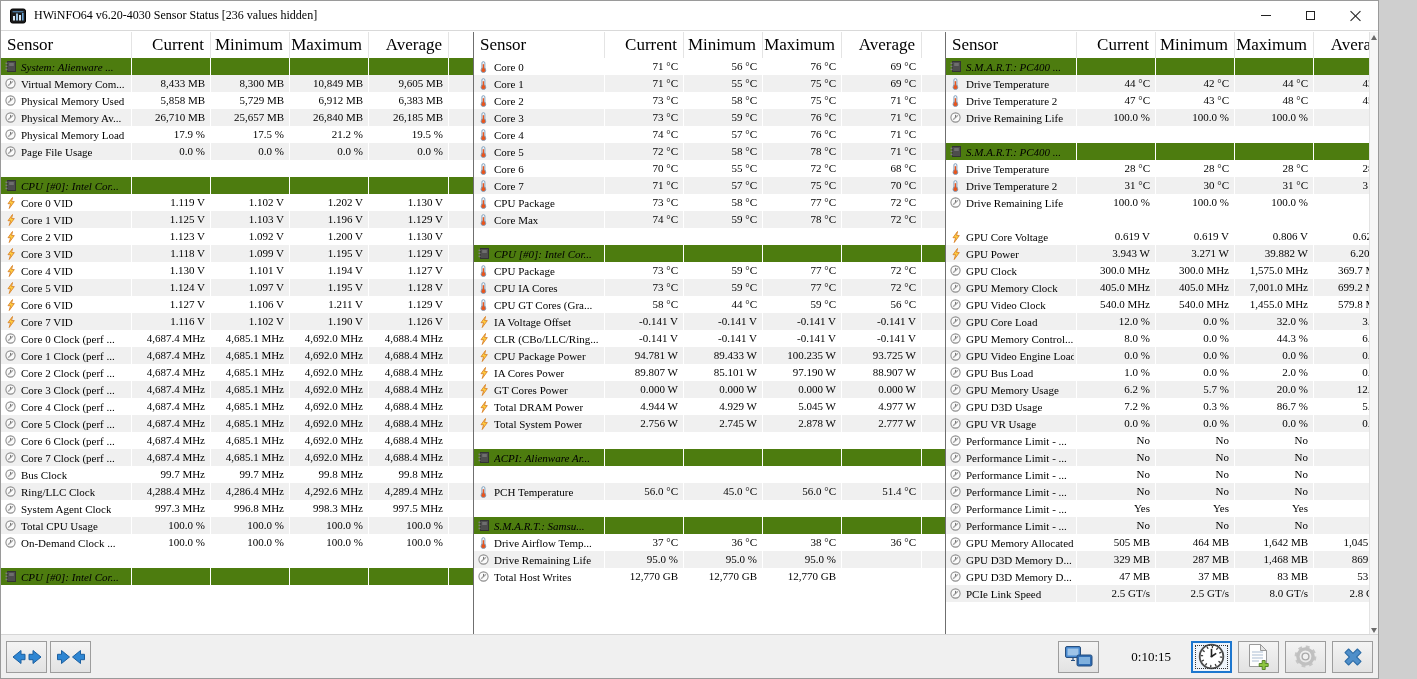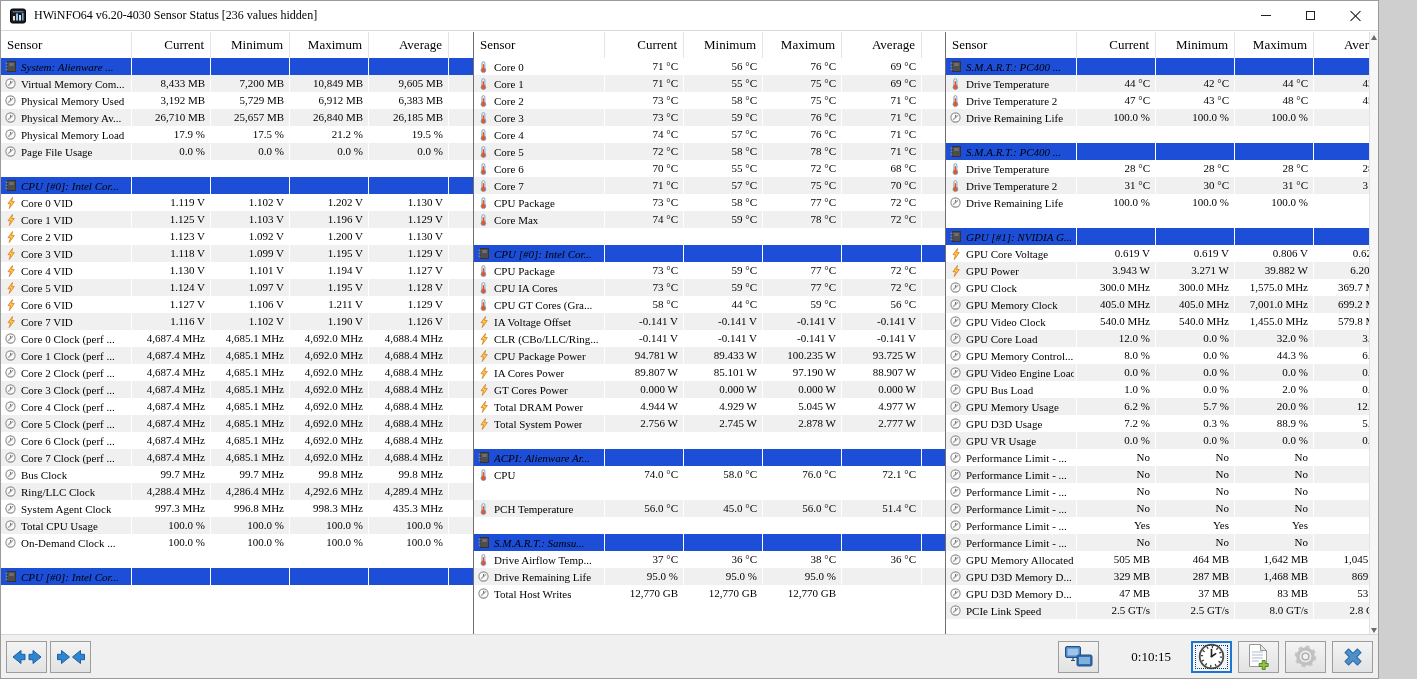--- a/index.html
+++ b/index.html
@@ -21,31 +21,31 @@
   .glyph-close{position:relative;width:11px;height:11px;}
   .glyph-close:before,.glyph-close:after{content:"";position:absolute;left:5px;top:-1px;width:1px;height:14px;background:#222;}
   .glyph-close:before{transform:rotate(45deg);}
   .glyph-close:after{transform:rotate(-45deg);}
   
   .panels{position:absolute;top:31px;left:0;right:0;height:604px;display:flex;overflow:hidden;background:#fff;}
   .panel{flex:0 0 472px;overflow:hidden;}
   .panel:last-child{flex:1 1 auto;}
   .panel + .panel{border-left:1px solid #6f6f6f;}
   .phead{display:grid;grid-template-columns:130px 79px 79px 79px 80px 1fr;height:26px;background:#fff;}
-  .phead .hcell{font-size:13px;display:flex;align-items:center;justify-content:flex-end;
+  .phead .hcell{font-size:17px;display:flex;align-items:center;justify-content:flex-end;
     padding:0 6px;border-left:1px solid #e4e4e4;white-space:nowrap;overflow:hidden;}
   .phead .hcell:first-child{justify-content:flex-start;border-left:none;padding-left:6px;}
   .rows{height:578px;overflow:hidden;}
   .row{display:grid;grid-template-columns:130px 79px 79px 79px 80px 1fr;height:17px;}
   .row .cell{font-size:11px;line-height:16px;text-align:right;padding-right:5px;
     white-space:nowrap;overflow:hidden;border-left:1px solid #fff;}
   .row .name{display:flex;align-items:center;text-align:left;padding:0 2px 0 3px;border-left:none;gap:4px;}
   .row .name .lbl{font-size:11px;white-space:nowrap;overflow:hidden;}
   .row.shaded .cell{background:#f0f0f0;}
-  .row.section .cell{background:#1d4ed8;font-style:italic;}
+  .row.section .cell{background:#4d7c0f;font-style:italic;}
   .row.section .lbl{font-style:italic;}
   .ric{display:inline-flex;width:13px;justify-content:center;flex:0 0 13px;}
   
   .vscroll{position:absolute;top:31px;right:0;width:9px;height:604px;background:#f6f6f6;
     border-left:1px solid #e3e3e3;}
   .vs-arrow{position:absolute;left:1px;width:0;height:0;border-left:3px solid transparent;border-right:3px solid transparent;}
   .vs-up{top:3px;border-bottom:5px solid #6a6a6a;}
   .vs-down{bottom:3px;border-top:5px solid #6a6a6a;}
   
   .toolbar{position:absolute;left:0;right:0;bottom:0;height:44px;background:#f0f0f0;
@@ -124,37 +124,37 @@
               <span class="ric">
                 <svg width="11" height="11" viewBox="0 0 11 11">
                   <circle cx="5.5" cy="5.5" r="4.6" fill="#fbfbfb" stroke="#8f8f8f" stroke-width="1.1"></circle>
                   <path d="M3.1 7.7 L7.9 3.3" stroke="#a8a8a8" stroke-width="1.5" fill="none"></path>
                   <path d="M5.5 5.5 L5.5 2.9" stroke="#777" stroke-width="1"></path>
                 </svg>
               </span>
               <span class="lbl">Virtual Memory Com...</span>
             </div>
             <div class="cell">8,433 MB</div>
-            <div class="cell">7,200 MB</div>
+            <div class="cell">8,300 MB</div>
             <div class="cell">10,849 MB</div>
             <div class="cell">9,605 MB</div>
             <div class="cell"></div>
           </div>
           <div class="row">
             <div class="cell name">
               <span class="ric">
                 <svg width="11" height="11" viewBox="0 0 11 11">
                   <circle cx="5.5" cy="5.5" r="4.6" fill="#fbfbfb" stroke="#8f8f8f" stroke-width="1.1"></circle>
                   <path d="M3.1 7.7 L7.9 3.3" stroke="#a8a8a8" stroke-width="1.5" fill="none"></path>
                   <path d="M5.5 5.5 L5.5 2.9" stroke="#777" stroke-width="1"></path>
                 </svg>
               </span>
               <span class="lbl">Physical Memory Used</span>
             </div>
-            <div class="cell">3,192 MB</div>
+            <div class="cell">5,858 MB</div>
             <div class="cell">5,729 MB</div>
             <div class="cell">6,912 MB</div>
             <div class="cell">6,383 MB</div>
             <div class="cell"></div>
           </div>
           <div class="row shaded">
             <div class="cell name">
               <span class="ric">
                 <svg width="11" height="11" viewBox="0 0 11 11">
                   <circle cx="5.5" cy="5.5" r="4.6" fill="#fbfbfb" stroke="#8f8f8f" stroke-width="1.1"></circle>
@@ -528,21 +528,21 @@
                   <circle cx="5.5" cy="5.5" r="4.6" fill="#fbfbfb" stroke="#8f8f8f" stroke-width="1.1"></circle>
                   <path d="M3.1 7.7 L7.9 3.3" stroke="#a8a8a8" stroke-width="1.5" fill="none"></path>
                   <path d="M5.5 5.5 L5.5 2.9" stroke="#777" stroke-width="1"></path>
                 </svg>
               </span>
               <span class="lbl">System Agent Clock</span>
             </div>
             <div class="cell">997.3 MHz</div>
             <div class="cell">996.8 MHz</div>
             <div class="cell">998.3 MHz</div>
-            <div class="cell">435.3 MHz</div>
+            <div class="cell">997.5 MHz</div>
             <div class="cell"></div>
           </div>
           <div class="row shaded">
             <div class="cell name">
               <span class="ric">
                 <svg width="11" height="11" viewBox="0 0 11 11">
                   <circle cx="5.5" cy="5.5" r="4.6" fill="#fbfbfb" stroke="#8f8f8f" stroke-width="1.1"></circle>
                   <path d="M3.1 7.7 L7.9 3.3" stroke="#a8a8a8" stroke-width="1.5" fill="none"></path>
                   <path d="M5.5 5.5 L5.5 2.9" stroke="#777" stroke-width="1"></path>
                 </svg>
@@ -990,37 +990,20 @@
                   <rect x="0.5" y="7.6" width="2" height="1.6" fill="#7d7d7d"></rect>
                   <rect x="4.2" y="2" width="4.6" height="3" fill="#6e6e6e"></rect>
                 </svg>
               </span>
               <span class="lbl">ACPI: Alienware Ar...</span>
             </div>
             <div class="cell"></div>
             <div class="cell"></div>
             <div class="cell"></div>
             <div class="cell"></div>
-            <div class="cell"></div>
-          </div>
-          <div class="row">
-            <div class="cell name">
-              <span class="ric">
-                <svg width="11" height="12" viewBox="0 0 11 12">
-                  <rect x="3.9" y="0.6" width="3" height="8" rx="1.5" fill="#eef3f8" stroke="#7f9db9" stroke-width="0.9"></rect>
-                  <circle cx="5.4" cy="9.2" r="2.4" fill="#e8551d" stroke="#7f9db9" stroke-width="0.9"></circle>
-                  <rect x="4.7" y="3.2" width="1.4" height="5.6" fill="#e8551d"></rect>
-                </svg>
-              </span>
-              <span class="lbl">CPU</span>
-            </div>
-            <div class="cell">74.0 °C</div>
-            <div class="cell">58.0 °C</div>
-            <div class="cell">76.0 °C</div>
-            <div class="cell">72.1 °C</div>
             <div class="cell"></div>
           </div>
           <div class="row">
             <div class="cell name"></div>
             <div class="cell"></div>
             <div class="cell"></div>
             <div class="cell"></div>
             <div class="cell"></div>
             <div class="cell"></div>
           </div>
@@ -1288,39 +1271,20 @@
             <div class="cell"></div>
           </div>
           <div class="row">
             <div class="cell name"></div>
             <div class="cell"></div>
             <div class="cell"></div>
             <div class="cell"></div>
             <div class="cell"></div>
             <div class="cell"></div>
           </div>
-          <div class="row section">
-            <div class="cell name">
-              <span class="ric">
-                <svg width="11" height="11" viewBox="0 0 11 11">
-                  <rect x="2.5" y="0.5" width="8" height="10" fill="#4d4d4d" stroke="#333"></rect>
-                  <rect x="0.5" y="1.6" width="2" height="1.6" fill="#7d7d7d"></rect>
-                  <rect x="0.5" y="4.6" width="2" height="1.6" fill="#7d7d7d"></rect>
-                  <rect x="0.5" y="7.6" width="2" height="1.6" fill="#7d7d7d"></rect>
-                  <rect x="4.2" y="2" width="4.6" height="3" fill="#6e6e6e"></rect>
-                </svg>
-              </span>
-              <span class="lbl">GPU [#1]: NVIDIA G...</span>
-            </div>
-            <div class="cell"></div>
-            <div class="cell"></div>
-            <div class="cell"></div>
-            <div class="cell"></div>
-            <div class="cell"></div>
-          </div>
           <div class="row">
             <div class="cell name">
               <span class="ric">
                 <svg width="10" height="12" viewBox="0 0 10 12">
                   <polygon points="6.5,0.5 2,6.7 4.6,6.7 3.2,11.5 8.3,4.6 5.6,4.6" fill="#ffcf3e" stroke="#d9822b" stroke-width="0.9" stroke-linejoin="round"></polygon>
                 </svg>
               </span>
               <span class="lbl">GPU Core Voltage</span>
             </div>
             <div class="cell">0.619 V</div>
@@ -1486,21 +1450,21 @@
                 <svg width="11" height="11" viewBox="0 0 11 11">
                   <circle cx="5.5" cy="5.5" r="4.6" fill="#fbfbfb" stroke="#8f8f8f" stroke-width="1.1"></circle>
                   <path d="M3.1 7.7 L7.9 3.3" stroke="#a8a8a8" stroke-width="1.5" fill="none"></path>
                   <path d="M5.5 5.5 L5.5 2.9" stroke="#777" stroke-width="1"></path>
                 </svg>
               </span>
               <span class="lbl">GPU D3D Usage</span>
             </div>
             <div class="cell">7.2 %</div>
             <div class="cell">0.3 %</div>
-            <div class="cell">88.9 %</div>
+            <div class="cell">86.7 %</div>
             <div class="cell">5.1 %</div>
             <div class="cell"></div>
           </div>
           <div class="row shaded">
             <div class="cell name">
               <span class="ric">
                 <svg width="11" height="11" viewBox="0 0 11 11">
                   <circle cx="5.5" cy="5.5" r="4.6" fill="#fbfbfb" stroke="#8f8f8f" stroke-width="1.1"></circle>
                   <path d="M3.1 7.7 L7.9 3.3" stroke="#a8a8a8" stroke-width="1.5" fill="none"></path>
                   <path d="M5.5 5.5 L5.5 2.9" stroke="#777" stroke-width="1"></path>

